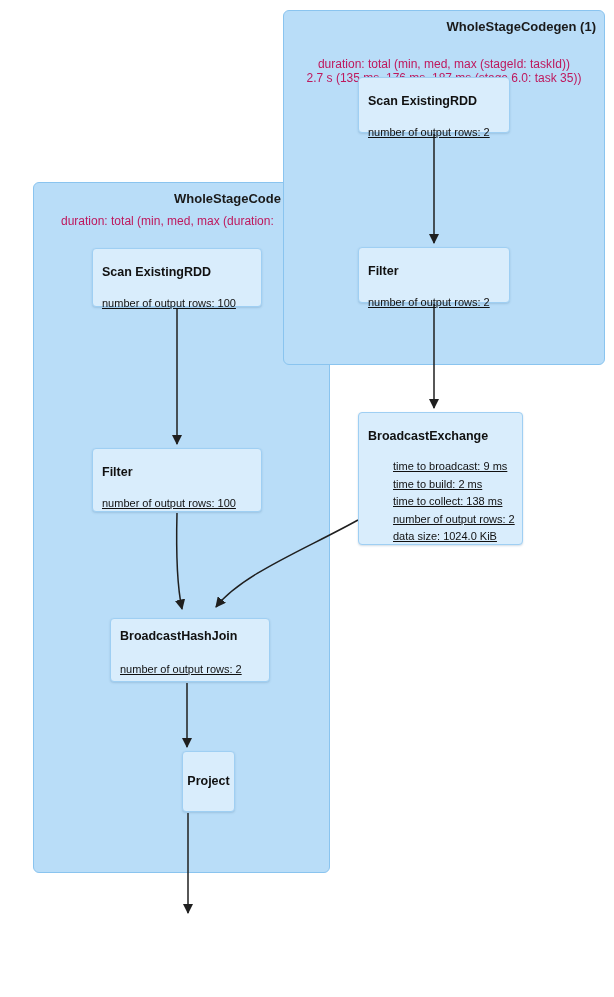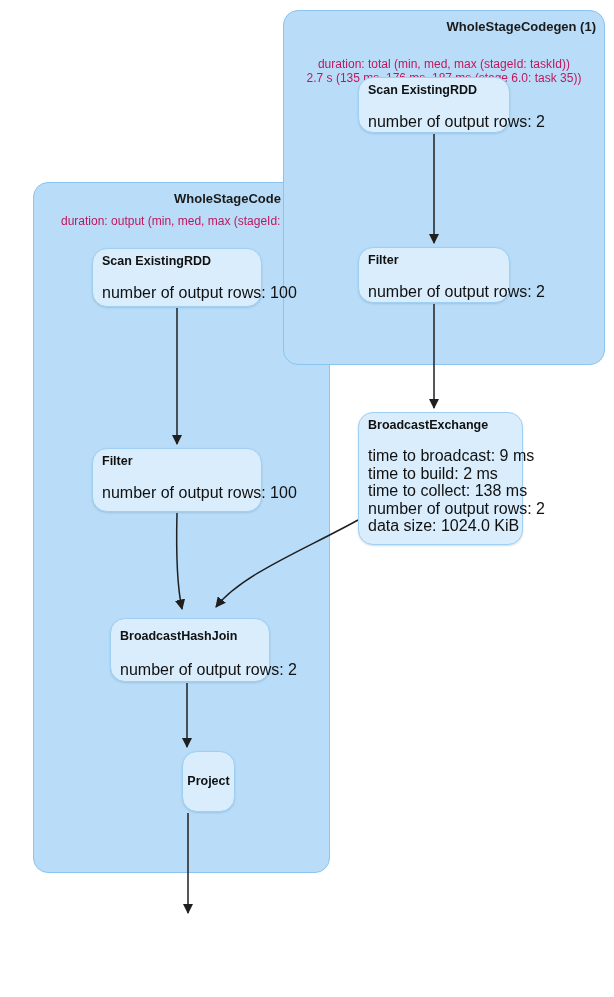--- a/index.html
+++ b/index.html
@@ -1,61 +1,61 @@
 <!DOCTYPE html>
 <html><head>
 <meta charset="utf-8">
 <style>
   html,body{margin:0;padding:0;background:#ffffff;}
   .stage{
     position:relative;width:614px;height:997px;background:#ffffff;overflow:hidden;
     font-family:"Liberation Sans", sans-serif;color:#111111;
   }
   .cluster{
-    position:absolute;background:#b9ddf8;border:1px solid #8ac4ef;border-radius:15px;
+    position:absolute;background:#b9ddf8;border:1px solid #8ac4ef;border-radius:6px;
     box-sizing:border-box;
   }
   .cluster-wsc2{left:33px;top:182px;width:297px;height:691px;z-index:1;}
   .cluster-wsc1{left:283px;top:10px;width:322px;height:355px;z-index:2;}
   .cluster-title{font-size:13px;font-weight:bold;white-space:nowrap;color:#1a1a1a;}
   .wsc1-title{position:absolute;top:8px;right:8px;text-align:right;}
   .wsc2-title{position:absolute;top:8px;left:140px;}
   .dur{font-size:12px;line-height:14px;white-space:nowrap;color:#be185d;}
   .wsc1-dur{position:absolute;top:46px;left:0;width:100%;text-align:center;}
   .wsc2-dur1{position:absolute;top:31px;left:27px;}
   .wsc2-dur2{position:absolute;top:45px;left:2px;}
   .edges{position:absolute;left:0;top:0;width:614px;height:997px;z-index:3;pointer-events:none;}
   .node{
-    position:absolute;background:#d9edfc;border:1px solid #9fcff3;border-radius:15px;
-    box-sizing:border-box;padding:5px 9px;z-index:4;
+    position:absolute;background:#d9edfc;border:1px solid #9fcff3;border-radius:4px;
+    box-sizing:border-box;padding:16px 9px;z-index:4;
     box-shadow:0 1px 2px rgba(70,120,160,0.25);
   }
   .node-title{font-size:12.5px;font-weight:bold;line-height:15px;white-space:nowrap;}
-  .node-metrics{margin-top:15px;font-size:16px;line-height:17px;}
+  .node-metrics{margin-top:15px;font-size:11px;line-height:17px;text-decoration:underline;}
   .metric{white-space:nowrap;}
   .node-scan1{left:358px;top:77px;width:152px;height:56px;}
   .node-filter1{left:358px;top:247px;width:152px;height:56px;}
   .node-scan2{left:92px;top:248px;width:170px;height:59px;}
   .node-filter2{left:92px;top:448px;width:170px;height:64px;}
   .node-bx{left:358px;top:412px;width:165px;height:133px;}
-  .node-bx .node-metrics{margin-top:14px;line-height:17.5px;}
+  .node-bx .node-metrics{margin-top:14px;line-height:17.5px;margin-left:25px;}
   .node-join{left:110px;top:618px;width:160px;height:64px;padding-top:10px;}
   .node-join .node-metrics{margin-top:17px;}
   .node-center{display:flex;align-items:center;justify-content:center;}
   .node-project{left:162px;top:751px;width:53px;height:61px;margin-left:20px;}
   .node-asp{left:127px;top:918px;width:126px;height:57px;}
 </style>
 </head>
 <body>
 
 <div class="stage">
 
   <div class="cluster cluster-wsc2">
     <div class="cluster-title wsc2-title">WholeStageCode</div>
-    <div class="dur wsc2-dur1">duration: output (min, med, max (stageId:</div>
+    <div class="dur wsc2-dur1">duration: total (min, med, max (duration:</div>
   </div>
 
   <div class="cluster cluster-wsc1">
     <div class="cluster-title wsc1-title">WholeStageCodegen (1)</div>
     <div class="dur wsc1-dur">
       <div>duration: total (min, med, max (stageId: taskId))</div>
       <div>2.7 s (135 ms, 176 ms, 187 ms (stage 6.0: task 35))</div>
     </div>
   </div>
 

